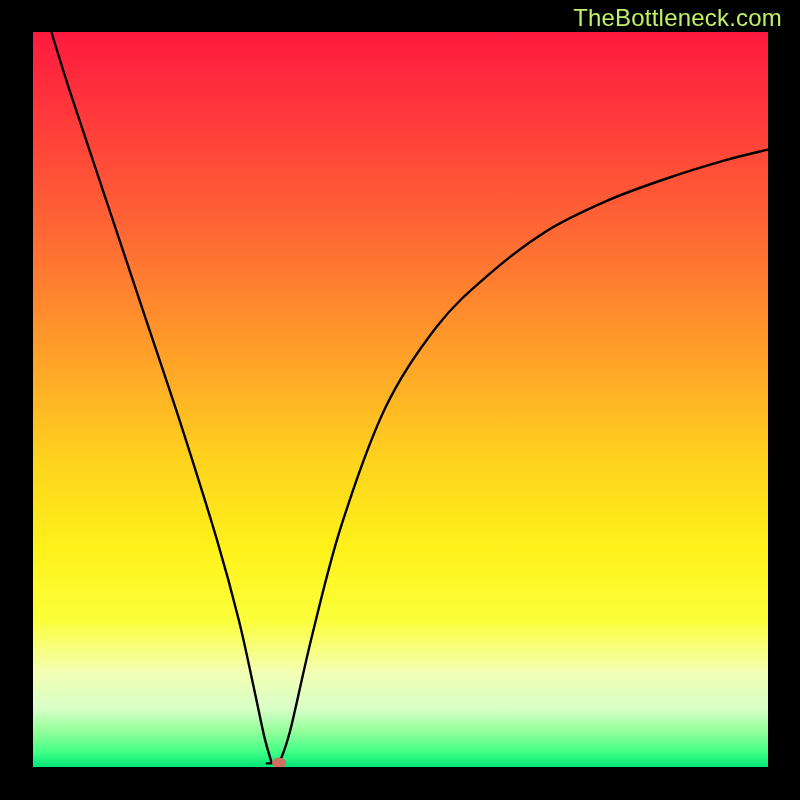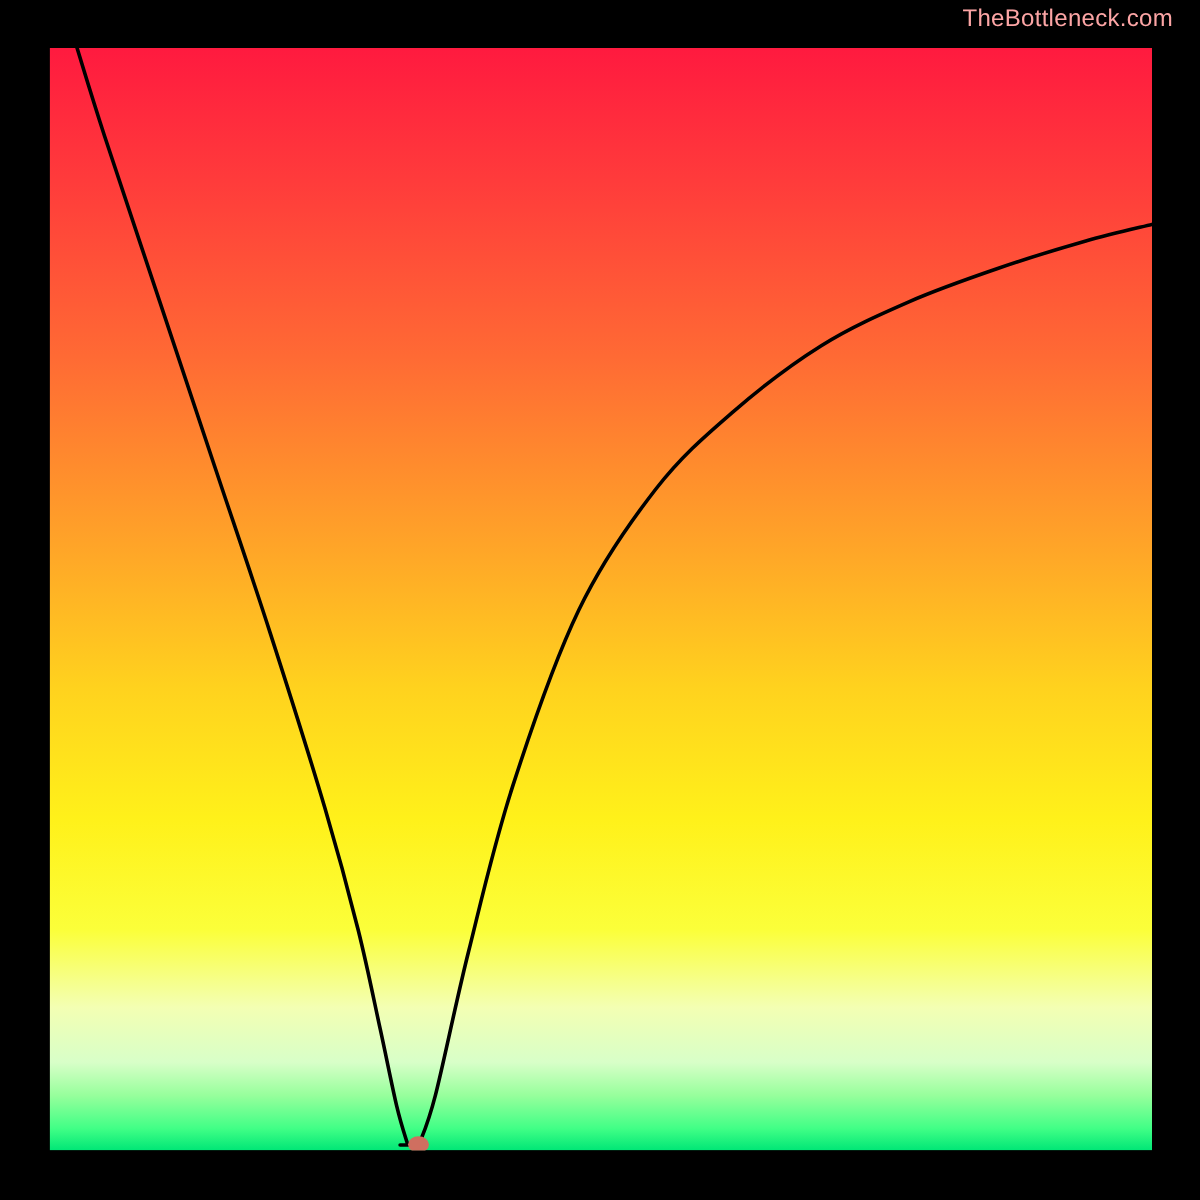--- a/index.html
+++ b/index.html
@@ -8,22 +8,22 @@
     width: 800px;
     height: 800px;
     background: #000;
     position: relative;
   }
   .watermark {
     position: absolute;
     top: 4px;
     right: 18px;
     font-family: Arial, Helvetica, sans-serif;
-    font-size: 16px;
-    color: #fca5a5;
+    font-size: 24px;
+    color: #bef264;
     letter-spacing: 0.2px;
     font-weight: 500;
   }
   .plot-area {
     position: absolute;
     left: 33px;
     top: 32px;
     width: 735px;
     height: 735px;
     overflow: hidden;

